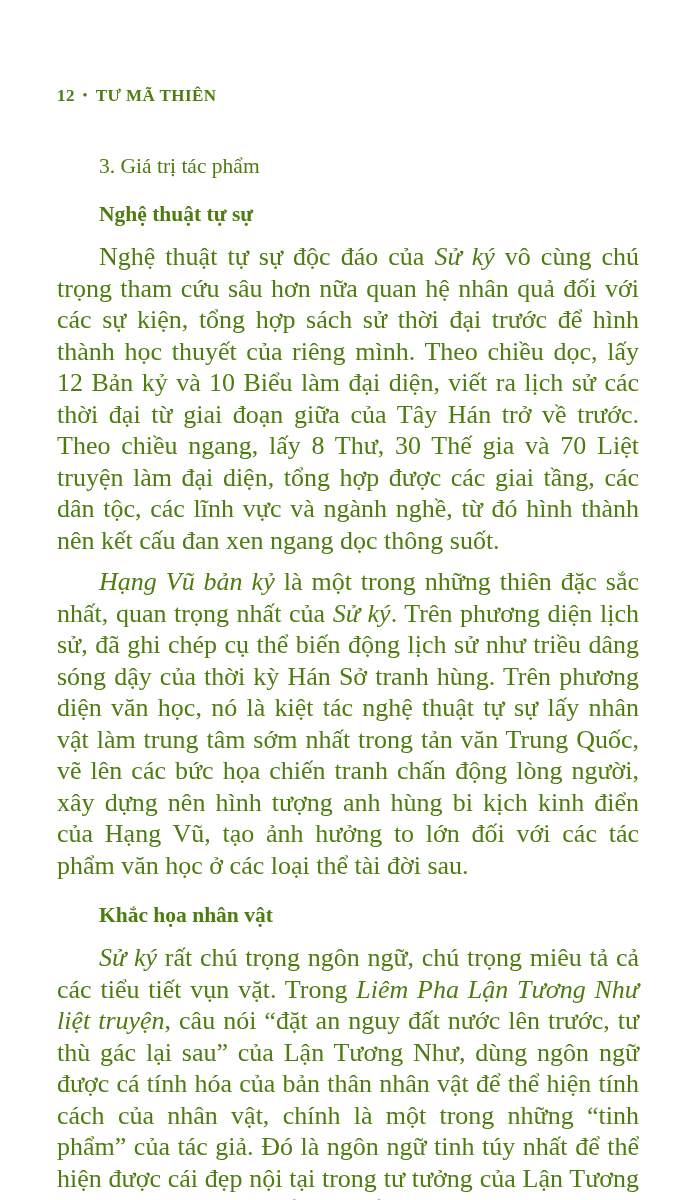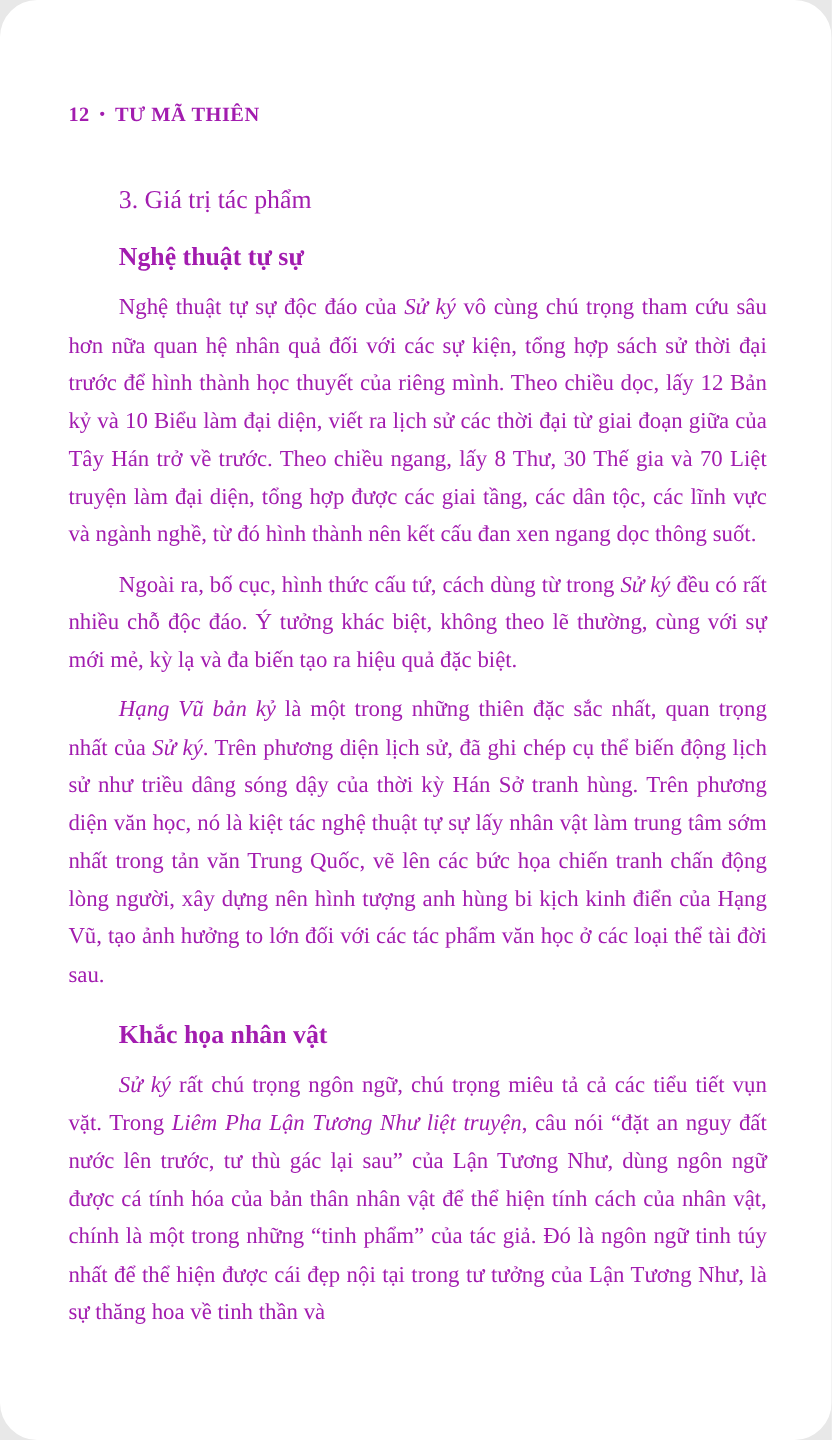--- a/index.html
+++ b/index.html
@@ -5,23 +5,22 @@
   html, body { margin: 0; padding: 0; background: #e8e8e8; }
   .page {
     position: relative;
     width: 693px;
     height: 1200px;
     margin: 0 auto;
     background: #ffffff;
     box-sizing: border-box;
     padding: 86px 54px 0 57px;
     font-family: "Liberation Serif", "DejaVu Serif", serif;
-    color: #a21caf;
+    color: #4d7c0f;
     overflow: hidden;
-    border-radius: 31px;
   }
   .running-head {
     font-size: 17px;
     font-weight: bold;
     letter-spacing: 0.4px;
     margin: 0 0 46px 0;
     white-space: nowrap;
   }
   .running-head .sep {
     display: inline-block;
@@ -37,37 +36,36 @@
     padding-left: 42px;
   }
   .subheading {
     font-size: 21.5px;
     font-weight: bold;
     line-height: 28px;
     margin: 20px 0 13px 0;
     padding-left: 42px;
   }
   .para {
-    font-size: 19px;
+    font-size: 26px;
     line-height: 31.5px;
     text-align: justify;
     text-indent: 42px;
     margin: 0 0 10px 0;
   }
   .para em { font-style: italic; }
 </style>
 </head>
 <body>
 
 <div class="page">
   <div class="running-head">
     <span>12</span><span class="sep">•</span><span>TƯ MÃ THIÊN</span>
   </div>
   <div>
       <h2 class="heading">3. Giá trị tác phẩm</h2>
       <h2 class="subheading">Nghệ thuật tự sự</h2>
       <p class="para"><span>Nghệ thuật tự sự độc đáo của </span><em>Sử ký</em><span> vô cùng chú trọng tham cứu sâu hơn nữa quan hệ nhân quả đối với các sự kiện, tổng hợp sách sử thời đại trước để hình thành học thuyết của riêng mình. Theo chiều dọc, lấy 12 Bản kỷ và 10 Biểu làm đại diện, viết ra lịch sử các thời đại từ giai đoạn giữa của Tây Hán trở về trước. Theo chiều ngang, lấy 8 Thư, 30 Thế gia và 70 Liệt truyện làm đại diện, tổng hợp được các giai tầng, các dân tộc, các lĩnh vực và ngành nghề, từ đó hình thành nên kết cấu đan xen ngang dọc thông suốt.</span></p>
-      <p class="para"><span>Ngoài ra, bố cục, hình thức cấu tứ, cách dùng từ trong </span><em>Sử ký</em><span> đều có rất nhiều chỗ độc đáo. Ý tưởng khác biệt, không theo lẽ thường, cùng với sự mới mẻ, kỳ lạ và đa biến tạo ra hiệu quả đặc biệt.</span></p>
       <p class="para"><em>Hạng Vũ bản kỷ</em><span> là một trong những thiên đặc sắc nhất, quan trọng nhất của </span><em>Sử ký</em><span>. Trên phương diện lịch sử, đã ghi chép cụ thể biến động lịch sử như triều dâng sóng dậy của thời kỳ Hán Sở tranh hùng. Trên phương diện văn học, nó là kiệt tác nghệ thuật tự sự lấy nhân vật làm trung tâm sớm nhất trong tản văn Trung Quốc, vẽ lên các bức họa chiến tranh chấn động lòng người, xây dựng nên hình tượng anh hùng bi kịch kinh điển của Hạng Vũ, tạo ảnh hưởng to lớn đối với các tác phẩm văn học ở các loại thể tài đời sau.</span></p>
       <h2 class="subheading">Khắc họa nhân vật</h2>
       <p class="para"><em>Sử ký</em><span> rất chú trọng ngôn ngữ, chú trọng miêu tả cả các tiểu tiết vụn vặt. Trong </span><em>Liêm Pha Lận Tương Như liệt truyện</em><span>, câu nói “đặt an nguy đất nước lên trước, tư thù gác lại sau” của Lận Tương Như, dùng ngôn ngữ được cá tính hóa của bản thân nhân vật để thể hiện tính cách của nhân vật, chính là một trong những “tinh phẩm” của tác giả. Đó là ngôn ngữ tinh túy nhất để thể hiện được cái đẹp nội tại trong tư tưởng của Lận Tương Như, là sự thăng hoa về tinh thần và</span></p>
     </div>
 </div>
 
 </body></html>

